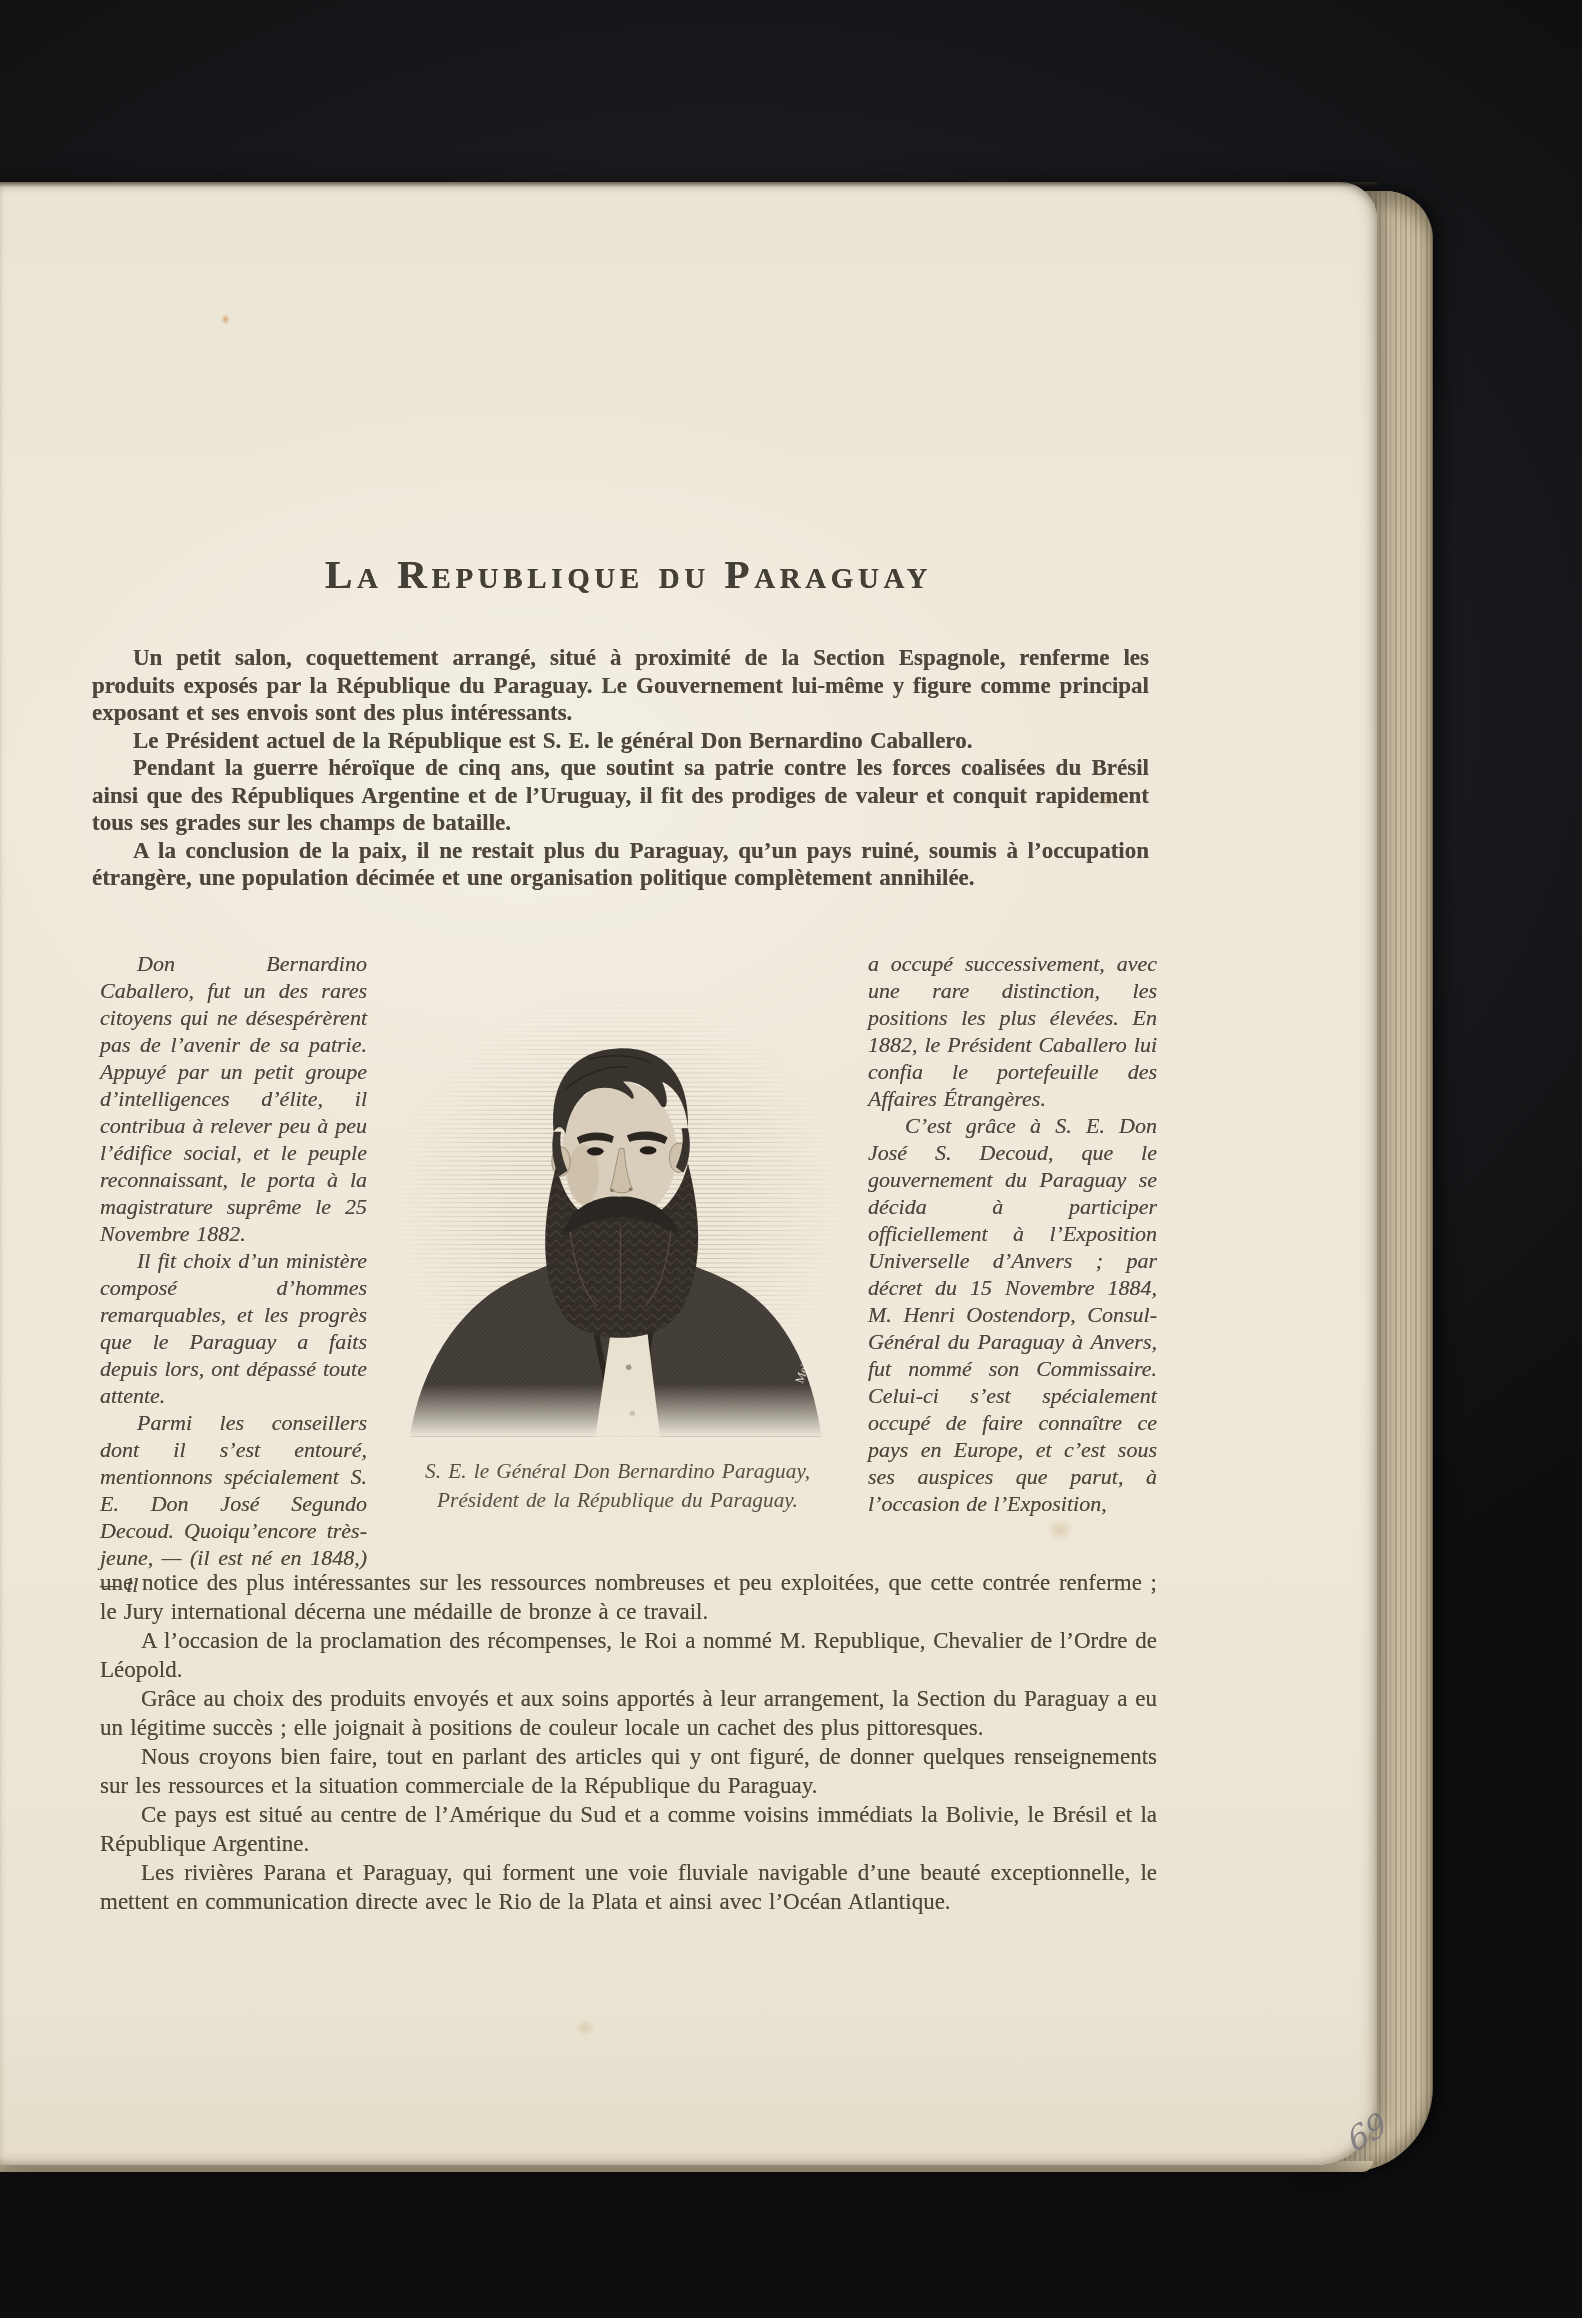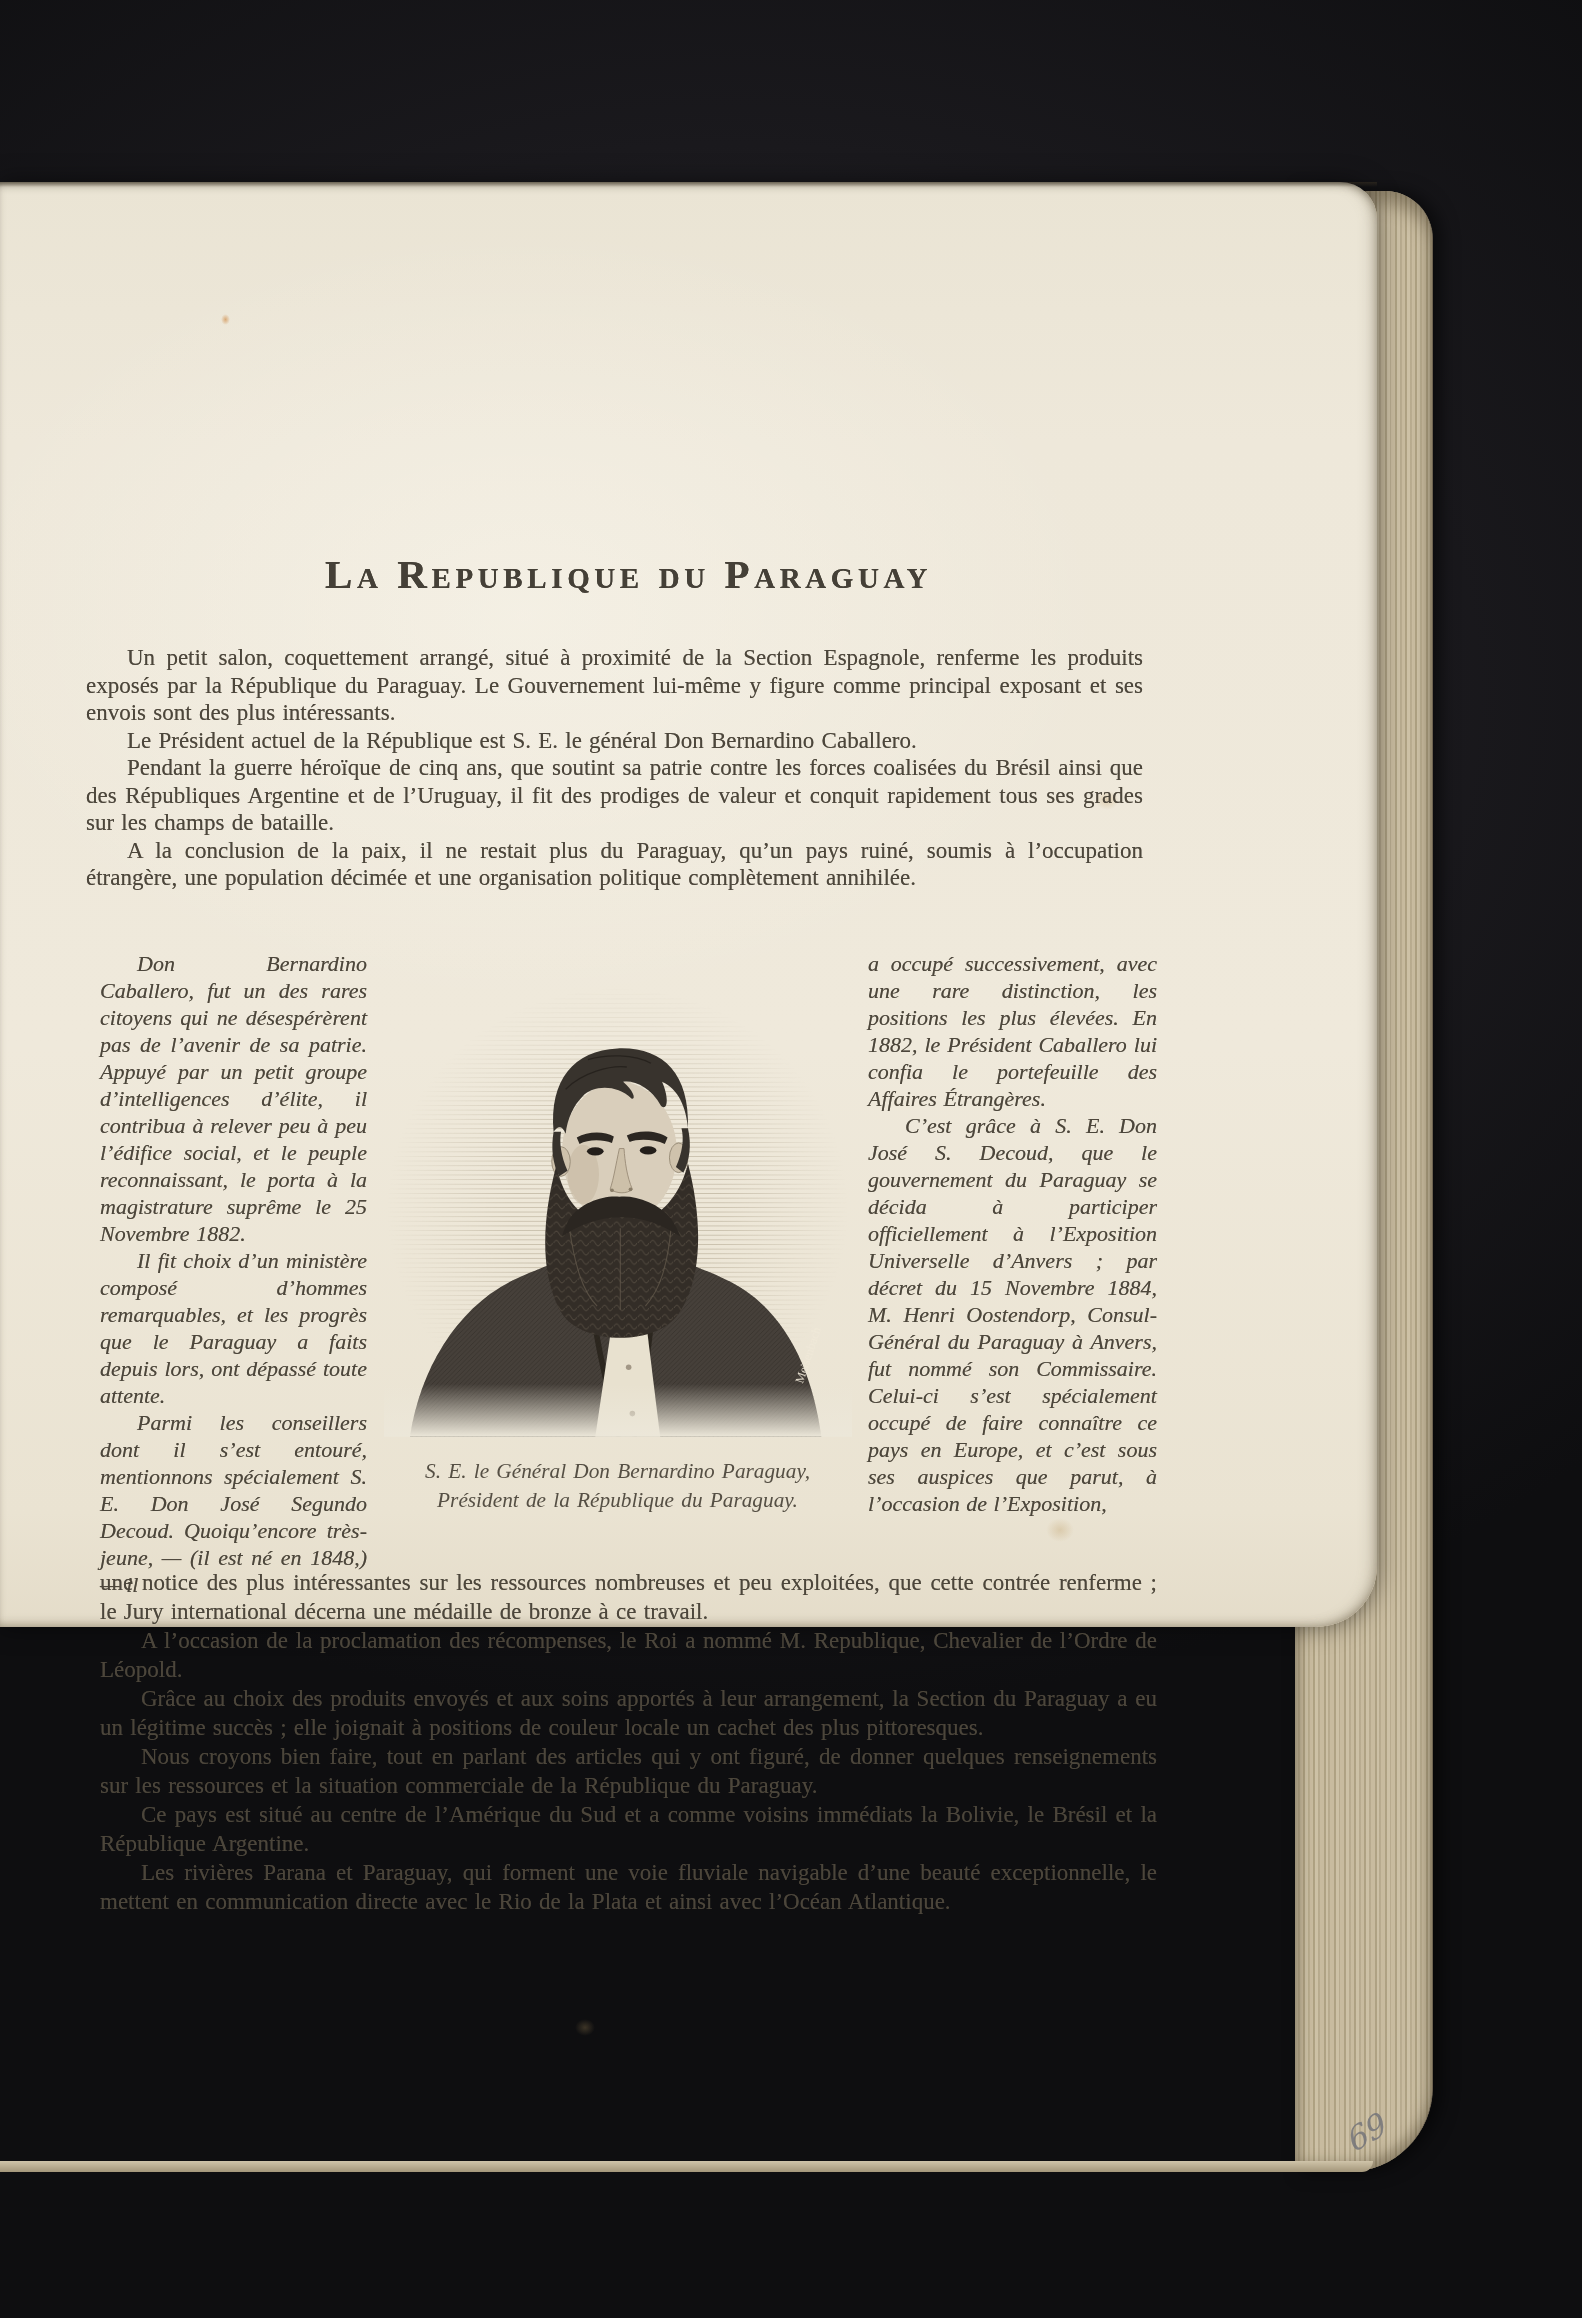--- a/index.html
+++ b/index.html
@@ -21,21 +21,21 @@
     border-radius:0 48px 85px 0;
     border-right:1.9px solid #6e6350;
     box-shadow:7.4px 0 16.7px rgba(0,0,0,.55), inset 0 13px 16.7px rgba(70,60,40,.45), inset 0 -9.3px 13px rgba(70,60,40,.4);
   }
   .bottom-edge{
     position:absolute;left:0;top:2161px;width:1373px;height:11px;
     background:linear-gradient(#cfc4a9,#a3967a);
     border-radius:0 0 24px 0;
   }
   .page{
-    position:absolute;left:0;top:182px;width:1377px;height:1445px;
+    position:absolute;left:0;top:182px;width:1377px;height:1983px;
     background:
       radial-gradient(835px 557px at 38% 30%, rgba(255,253,246,.35), rgba(255,253,246,0) 70%),
       linear-gradient(180deg,#eae4d4 0%,#eee8da 18%,#efe9db 60%,#eae3d2 92%,#e4dcc9 100%);
     border-radius:0 37px 61px 0;
     box-shadow:
       inset -9.3px 0 15px -7.4px rgba(110,98,74,.55),
       inset 0 7.4px 9.3px -5.6px rgba(60,52,38,.55),
       inset 0 -7.4px 11px -6.5px rgba(100,88,64,.5),
       0 0 24px rgba(0,0,0,.5);
   }
@@ -46,22 +46,22 @@
   .fox{position:absolute;border-radius:50%;pointer-events:none;}
   
   .title{
     position:absolute;left:100px;top:341px;width:1057px;
     text-align:center;font-variant:small-caps;
     font-size:41px;letter-spacing:4.6px;color:#454037;
     text-shadow:0 0 0.4px #454037;
   }
   .body-text{color:#4c463b;text-shadow:0 0 0.3px rgba(76,70,59,.6);}
   .top-paras{
-    position:absolute;left:86px;top:462px;width:1057px;
-    font-size:23px;line-height:27.5px;text-align:justify;word-spacing:1.5px;
+    position:absolute;left:92px;top:462px;width:1057px;
+    font-size:23px;line-height:27.5px;text-align:justify;word-spacing:1.5px;font-weight:bold;
   }
   .top-paras p, .bottom-block p{margin:0;text-indent:41px;}
   .middle{
     position:absolute;left:100px;top:768px;width:1057px;
     display:flex;justify-content:space-between;
   }
   .col{font-size:22px;line-height:27px;text-align:justify;word-spacing:1.1px;}
   .col-left{width:267px;}
   .col-right{width:289px;}
   .col p{margin:0;text-indent:37px;font-style:italic;}

